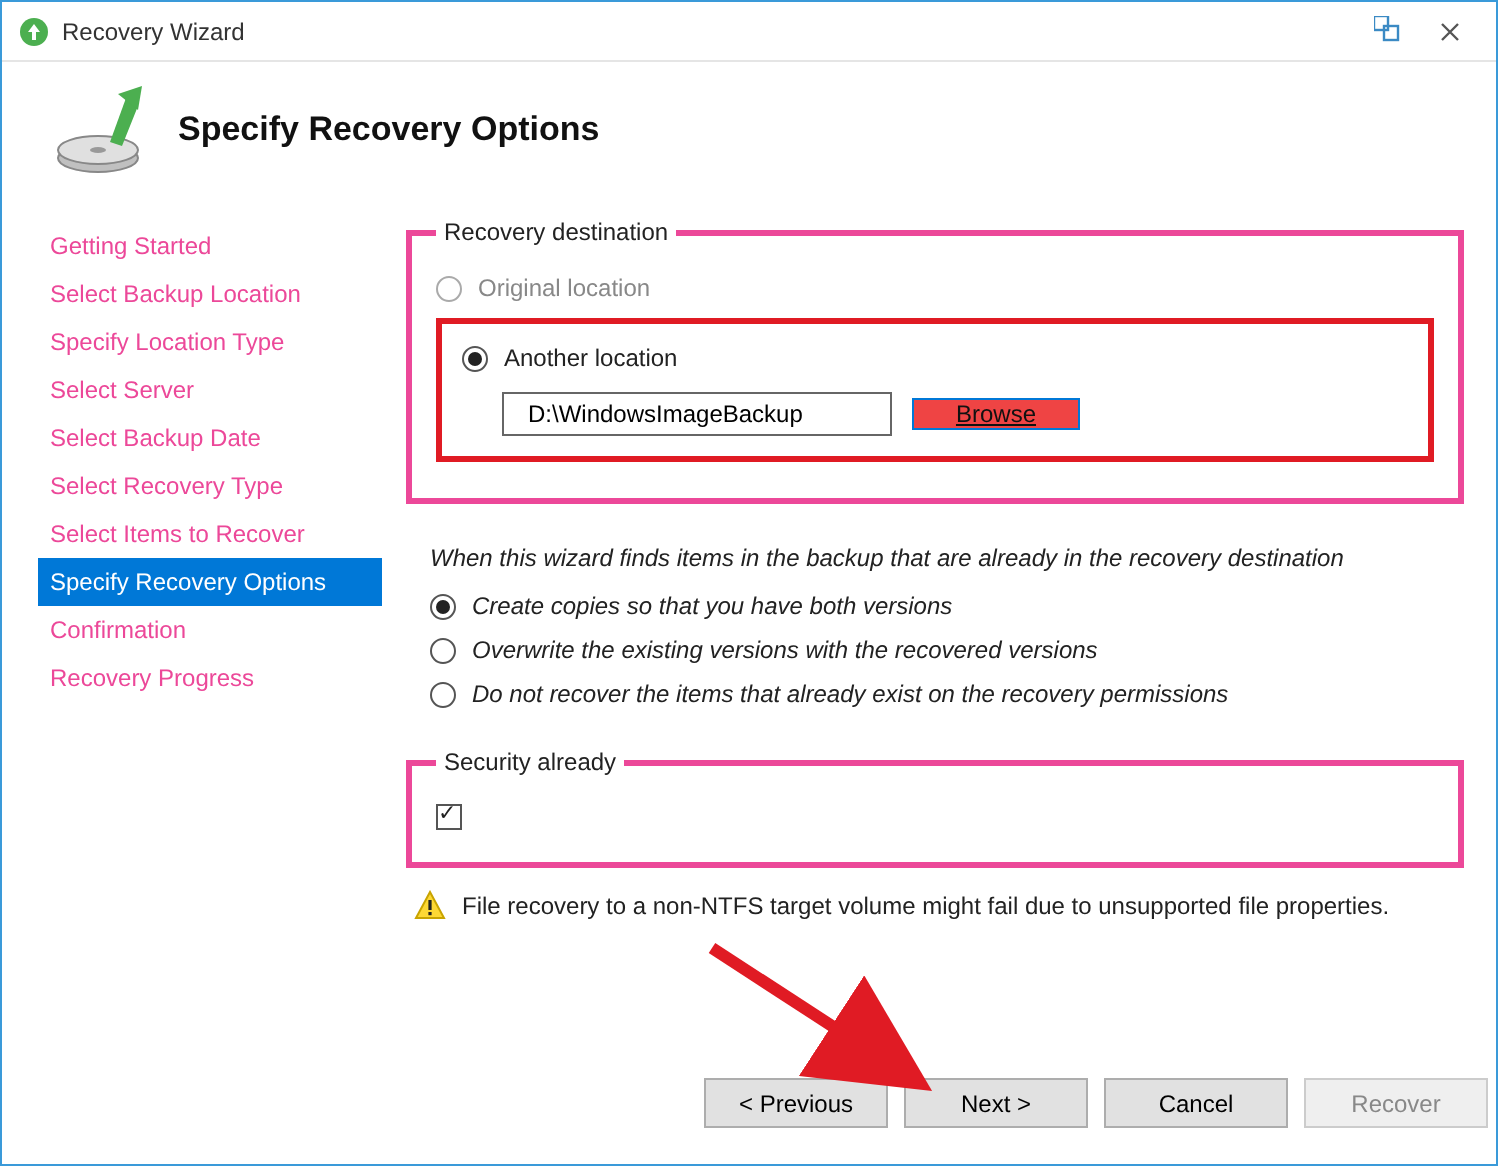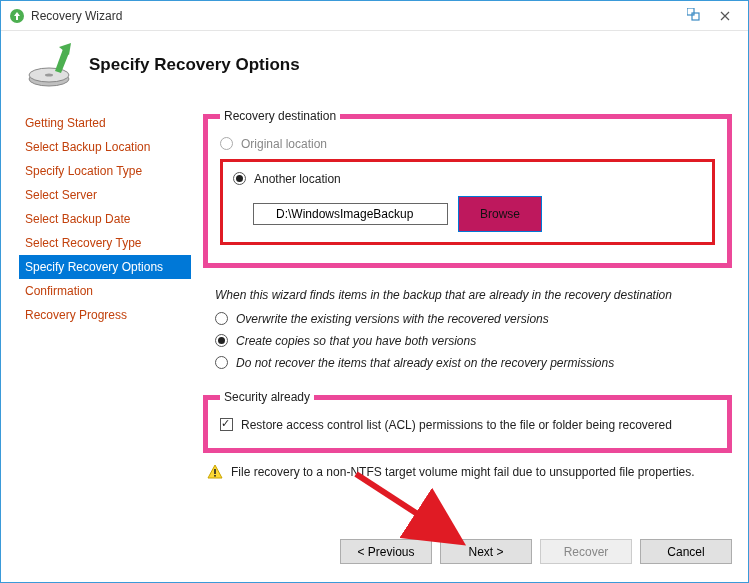--- a/index.html
+++ b/index.html
@@ -7,41 +7,41 @@
     .window { width: 749px; height: 583px; border: 1px solid #3a9ad9; background: #fff; position: relative; display: flex; flex-direction: column; }
     .titlebar { height: 30px; background: #fff; border-bottom: 1px solid #e5e5e5; display: flex; align-items: center; padding: 0 8px; font-size: 12px; color: #333; }
     .titlebar-icon { width: 16px; height: 16px; margin-right: 6px; }
     .titlebar-spacer { flex: 1; }
     .titlebar-btn { width: 30px; height: 30px; display: flex; align-items: center; justify-content: center; color: #666; font-size: 14px; }
     .header { display: flex; align-items: center; padding: 10px 16px 16px 16px; }
     .header-icon { width: 48px; height: 48px; margin-right: 16px; margin-left: 8px; }
     .header-title { font-size: 17px; font-weight: bold; color: #111; }
     .body { flex: 1; display: flex; padding: 0 16px 0 16px; }
     .sidebar { width: 174px; padding-top: 6px; padding-left: 2px; }
-    .sidebar-item { font-size: 12px; color: #c2410c; padding: 5px 6px; cursor: pointer; }
+    .sidebar-item { font-size: 12px; color: #ec4899; padding: 5px 6px; cursor: pointer; }
     .sidebar-item.active { background: #0078d7; color: #fff; }
     .main { flex: 1; padding: 4px 0 0 12px; font-size: 12px; color: #222; }
-    fieldset { border: 5px solid #ec4899; padding: 10px 12px 12px 12px; margin-bottom: 10px; position: relative; }
+    fieldset { border: 3px solid #ec4899; padding: 10px 12px 12px 12px; margin-bottom: 10px; position: relative; }
     legend { font-size: 12px; color: #222; padding: 0 4px; }
-    .radio-row, .check-row { display: flex; align-items: flex-start; padding: 4px 0; gap: 8px; }
+    .radio-row, .check-row { display: flex; align-items: center; padding: 4px 0; gap: 8px; }
     .radio, .checkbox { width: 13px; height: 13px; border: 1px solid #555; border-radius: 50%; display: inline-flex; align-items: center; justify-content: center; flex-shrink: 0; }
     .radio.checked::after { content: ""; width: 7px; height: 7px; background: #222; border-radius: 50%; }
     .radio.disabled { border-color: #aaa; }
     .radio-label.disabled { color: #888; }
     .checkbox { border-radius: 0; position: relative; }
     .checkbox.checked::after { content: "✓"; font-size: 11px; line-height: 1; position: absolute; top: -1px; left: 0px; color: #222; }
     .highlight-box { border: 3px solid #e01b24; padding: 6px 10px 10px 10px; margin: 4px 0 6px 0; }
     .location-row { display: flex; gap: 10px; align-items: center; margin-top: 6px; margin-left: 20px; }
-    .location-input { width: 195px; height: 22px; border: 1px solid #666; padding: 2px 22px; font-size: 12px; }
-    .browse-btn { width: 84px; height: 36px; border: 1px solid #0078d7; background: #be185d; color: #111; font-size: 12px; cursor: pointer; }
+    .location-input { width: 195px; height: 22px; border: 1px solid #666; padding: 2px 12px; font-size: 12px; }
+    .browse-btn { width: 84px; height: 16px; border: 1px solid #0078d7; background: #ef4444; color: #111; font-size: 12px; cursor: pointer; text-decoration: underline; }
     .conflict-text { font-size: 12px; padding: 4px 0 6px 0; }
     .warning-row { display: flex; align-items: center; gap: 8px; margin-top: 6px; padding: 0 4px; }
     .warning-icon { width: 16px; height: 16px; flex-shrink: 0; margin-top: 1px; }
     .warning-text { font-size: 12px; color: #222; }
-    .footer { display: flex; justify-content: flex-end; gap: 8px; padding: 14px 16px 18px 20px; }
+    .footer { display: flex; justify-content: flex-end; gap: 8px; padding: 14px 4px 18px 20px; }
     .nav-btn { width: 92px; height: 25px; border: 1px solid #adadad; background: #e1e1e1; font-size: 12px; cursor: pointer; }
     .nav-btn.disabled { color: #888; background: #efefef; border-color: #ccc; cursor: default; }
     .arrow-overlay { position: absolute; top: 463px; left: 345px; width: 140px; height: 90px; pointer-events: none; z-index: 10; }
   </style>
 </head>
 <body>
 
 <div class="window">
 
   <div class="titlebar">
@@ -80,20 +80,21 @@
   </div>
 
   <div class="body">
     <div class="sidebar">
       <div class="sidebar-item"><span>Getting Started</span></div>
       <div class="sidebar-item"><span>Select Backup Location</span></div>
       <div class="sidebar-item"><span>Specify Location Type</span></div>
       <div class="sidebar-item"><span>Select Server</span></div>
       <div class="sidebar-item"><span>Select Backup Date</span></div>
       <div class="sidebar-item"><span>Select Recovery Type</span></div>
+      <div class="sidebar-item"><span>Select Items to Recover</span></div>
       <div class="sidebar-item active"><span>Specify Recovery Options</span></div>
       <div class="sidebar-item"><span>Confirmation</span></div>
       <div class="sidebar-item"><span>Recovery Progress</span></div>
     </div>
 
     <div class="main">
 
       <fieldset>
         <legend>Recovery destination</legend>
         <div class="radio-row">
@@ -108,60 +109,59 @@
           <div class="location-row">
             <input class="location-input" value="D:\WindowsImageBackup" style="">
             <button class="browse-btn">Browse</button>
           </div>
         </div>
       </fieldset>
 
       <fieldset style="border:none;padding:6px 12px;font-style:italic;">
         <div class="conflict-text">When this wizard finds items in the backup that are already in the recovery destination</div>
         <div class="radio-row">
+          <span class="radio checked"></span>
+          <span>Create copies so that you have both versions</span>
+        </div>
+        <div class="radio-row">
           <span class="radio"></span>
           <span>Overwrite the existing versions with the recovered versions</span>
-        </div>
-        <div class="radio-row">
-          <span class="radio checked"></span>
-          <span>Create copies so that you have both versions</span>
         </div>
         <div class="radio-row">
           <span class="radio"></span>
           <span>Do not recover the items that already exist on the recovery permissions</span>
         </div>
       </fieldset>
 
       <fieldset>
         <legend>Security already</legend>
         <div class="check-row">
           <span class="checkbox checked"></span>
-          <span>Restore access control list (ACL) permissions to the file or folder being recovered</span>
         </div>
       </fieldset>
 
       <div class="warning-row">
         <span class="warning-icon">
           <svg viewBox="0 0 16 16">
               <path d="M8 1 L15 14 L1 14 Z" fill="#fdd835" stroke="#c9a400"></path>
               <rect x="7.2" y="5" width="1.6" height="5" fill="#222"></rect>
               <rect x="7.2" y="11" width="1.6" height="1.6" fill="#222"></rect>
             </svg>
         </span>
         <span class="warning-text">File recovery to a non-NTFS target volume might fail due to unsupported file properties.</span>
       </div>
 
     </div>
   </div>
 
   <div class="footer">
     <button class="nav-btn">&lt; Previous</button>
     <button class="nav-btn">Next &gt;</button>
+    <button class="nav-btn">Cancel</button>
     <button class="nav-btn disabled">Recover</button>
-    <button class="nav-btn">Cancel</button>
   </div>
 
   <svg class="arrow-overlay" viewBox="0 0 140 90">
     <defs>
       <marker id="arrowhead" markerWidth="10" markerHeight="10" refX="8" refY="5" orient="auto">
         <polygon points="0 0, 10 5, 0 10" fill="#e01b24"></polygon>
       </marker>
     </defs>
     <line x1="10" y1="10" x2="110" y2="75" stroke="#e01b24" stroke-width="6" marker-end="url(#arrowhead)"></line>
   </svg>

